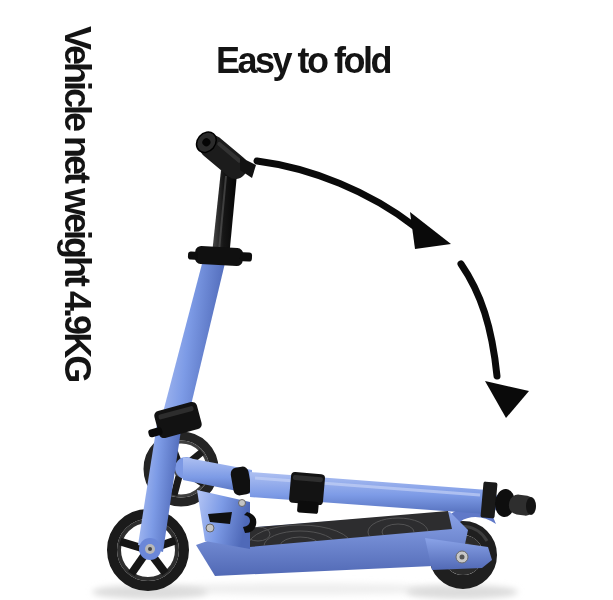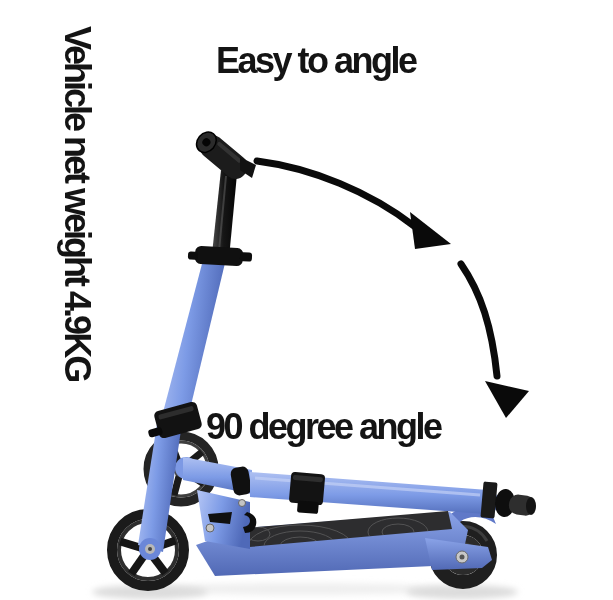--- a/index.html
+++ b/index.html
@@ -216,16 +216,15 @@
     </g>
 
     <g stroke="var(--arrow)" stroke-width="7" fill="none" stroke-linecap="round">
       <path d="M 257 161 C 312 168 370 192 414 226"></path>
       <polygon points="410,212 415,249 451,244" fill="var(--arrow)" stroke="none"></polygon>
       <path d="M 461 264 C 481 293 492 327 497 376"></path>
       <polygon points="485,381 529,391 506,418" fill="var(--arrow)" stroke="none"></polygon>
     </g>
   </svg>
 
-  <div class="caption caption-top">Easy to angle</div>
+  <div class="caption caption-top">Easy to fold</div>
   <div class="caption caption-left">Vehicle net weight 4.9KG</div>
-  <div class="caption caption-angle">90 degree angle</div>
 </div>
 
 </body></html>

